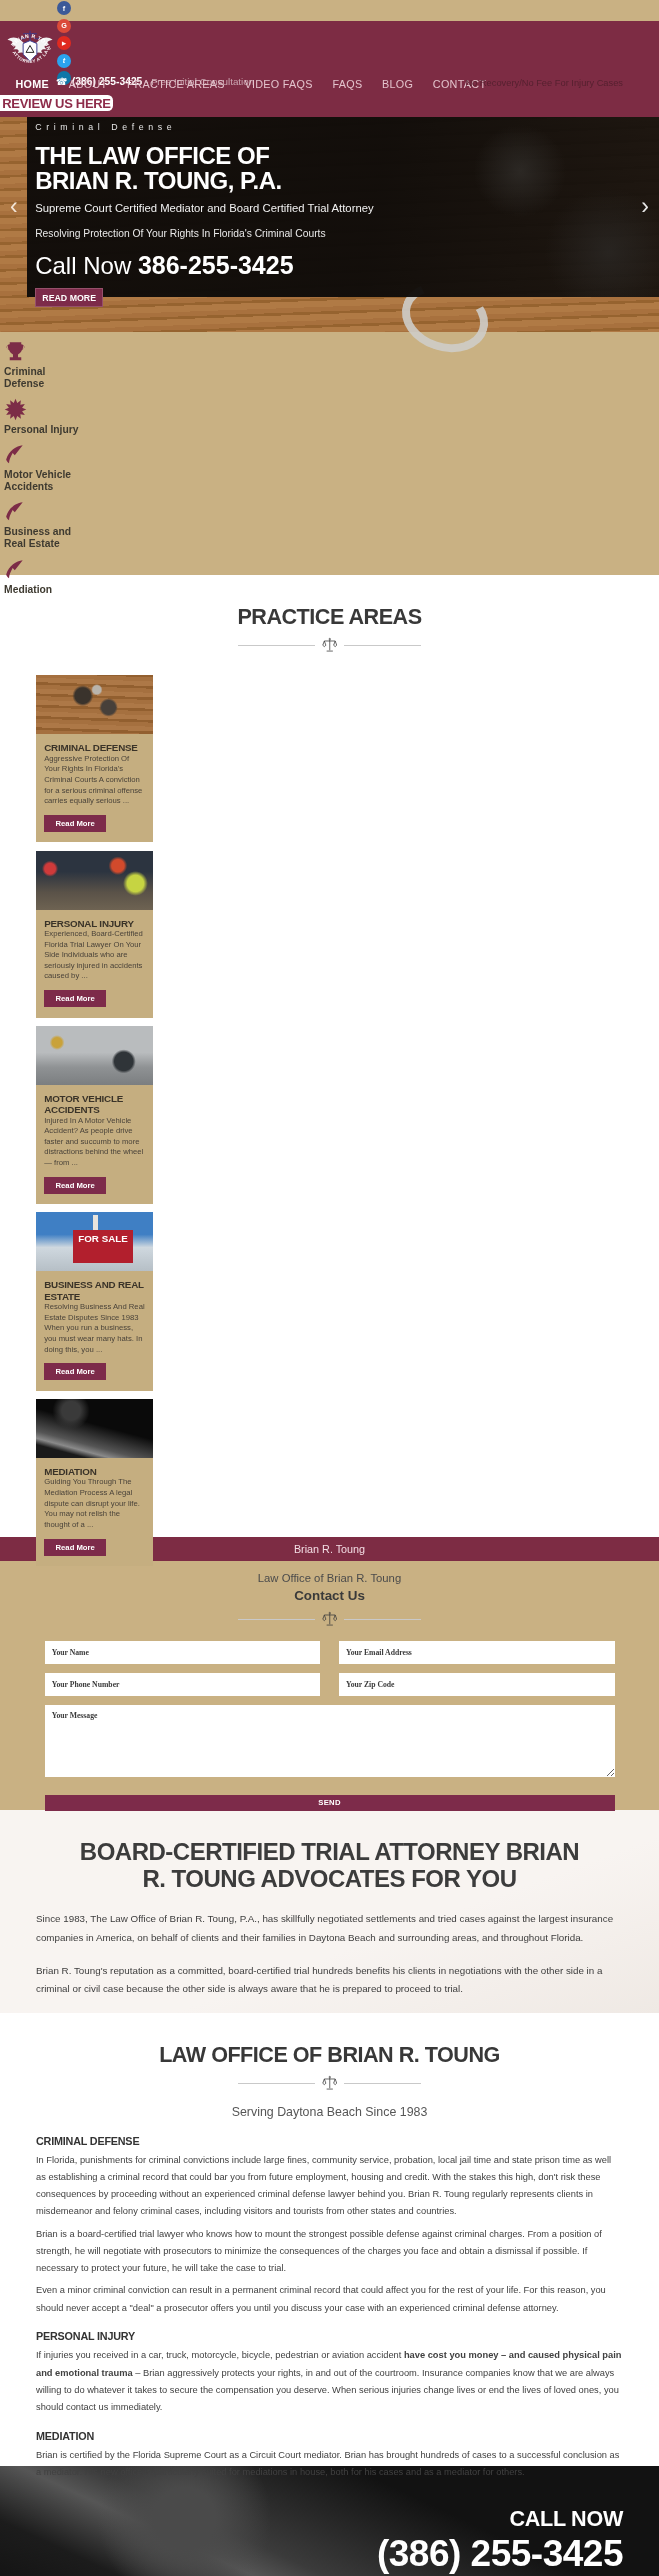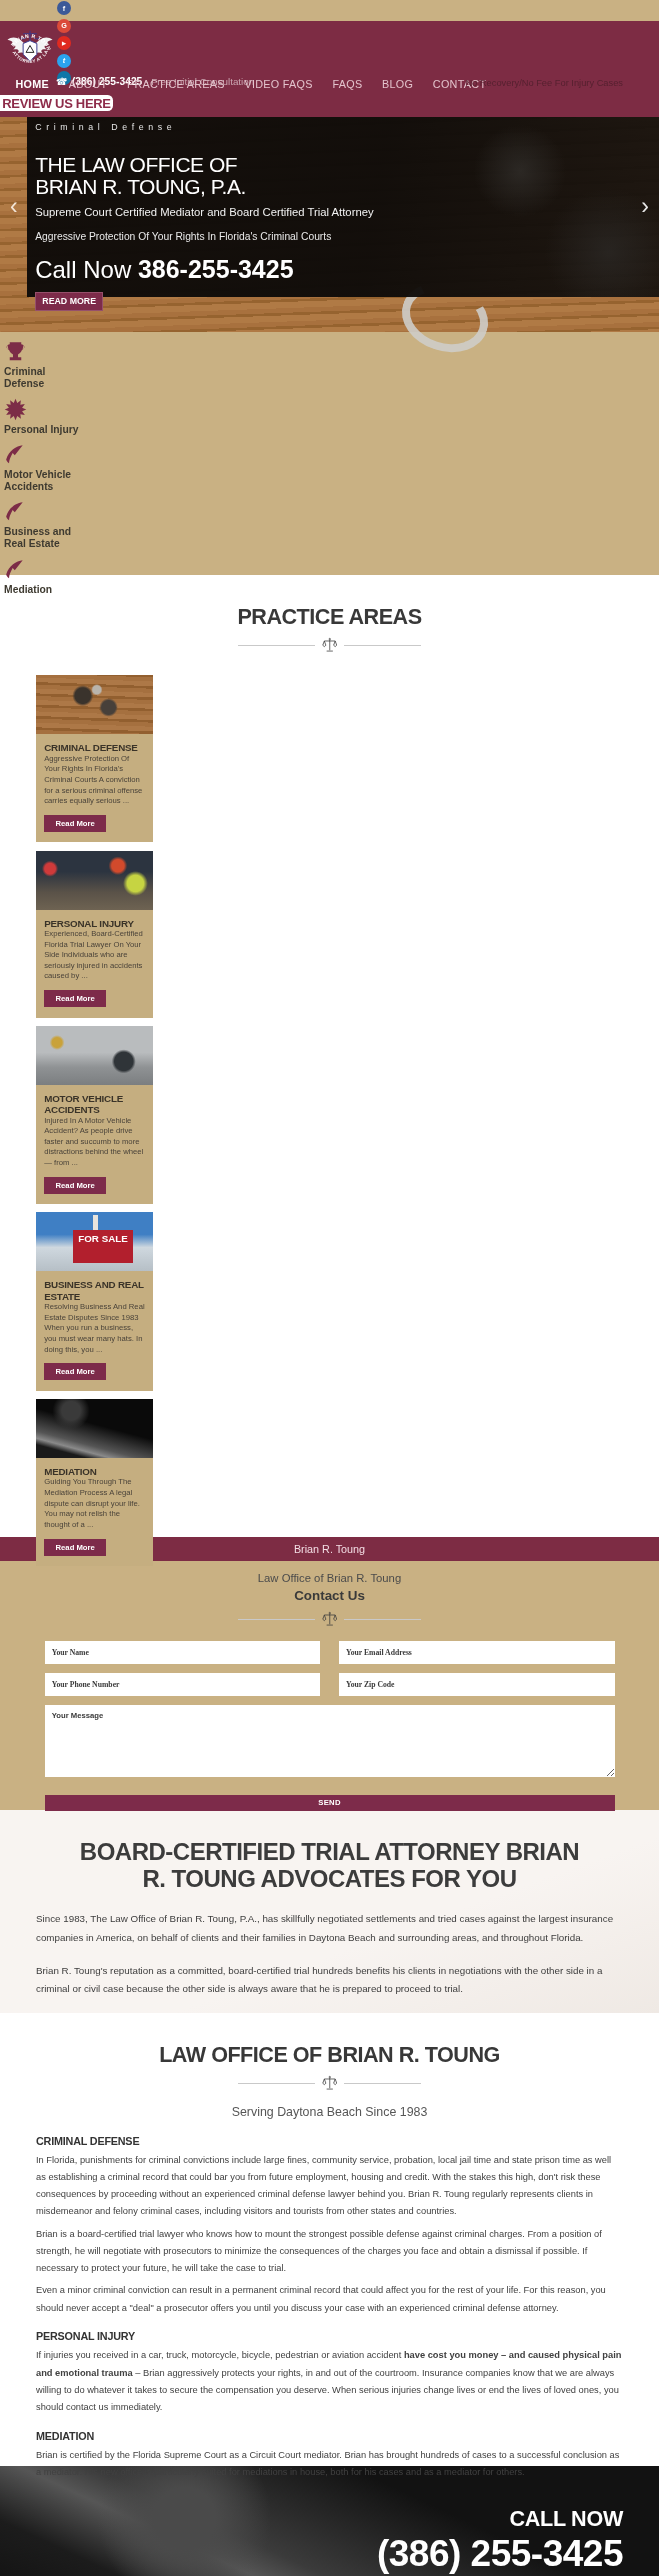--- a/index.html
+++ b/index.html
@@ -37,21 +37,21 @@
   .hero-dark { position:absolute; left:27px; top:0; right:0; height:180px;
                background:
                  radial-gradient(circle 77px at 78% 30%, rgba(60,58,55,.55), rgba(0,0,0,0) 60%),
                  radial-gradient(circle 98px at 92% 75%, rgba(48,46,44,.6), rgba(0,0,0,0) 65%),
                  linear-gradient(100deg, rgba(14,11,9,.97) 55%, rgba(20,16,13,.93));
                padding:5.2px 0 0 8.2px; }
   .cuff-ring { position:absolute; right:170px; bottom:-18.5px; width:88px; height:67px;
                border:8.2px solid #cfcdc8; border-radius:50%; border-top-color:transparent;
                transform:rotate(18deg); opacity:.9; }
   .hero-kicker { color:#e6e6e6; font-size:8.8px; letter-spacing:4.6px; font-weight:300; }
-  .hero-title { color:#fff; font-size:21px; font-weight:normal; letter-spacing:-0.5px; line-height:1.04; margin-top:22px; }
+  .hero-title { color:#fff; font-size:24px; font-weight:bold; letter-spacing:-0.5px; line-height:1.04; margin-top:12px; }
   .hero-sub1 { color:#f2f2f2; font-size:11.3px; margin-top:8.2px; }
   .hero-sub2 { color:#e9e9e9; font-size:10.3px; margin-top:13.4px; }
   .hero-call { margin-top:12.4px; color:#fff; font-size:24px; font-weight:300; }
   .hero-call b { font-weight:bold; font-size:25px; }
   .hero-readmore { margin-top:8.2px; width:68px; height:18.5px; background:#7d2b4a; border:0.5px solid #96506b;
                    color:#fff; font-size:8.8px; font-weight:bold; display:flex; align-items:center;
                    justify-content:center; cursor:pointer; }
   .carousel-arrow { position:absolute; top:77px; width:13.4px; height:24px; color:#e8e8e8; font-size:23px;
                     font-weight:300; display:flex; align-items:center; justify-content:center; cursor:pointer; }
   .arrow-left { left:7.2px; color:#f3e6d8; }
@@ -99,21 +99,21 @@
   .name-bar { height:24px; background:#7d2c44; color:#f3dde4; font-size:10.8px; font-weight:300;
               display:flex; align-items:center; justify-content:center; }
   .contact-sec { height:249px; background:#c9b183; padding-top:11.3px; }
   .contact-sub { text-align:center; color:#4b4b4b; font-size:11.3px; font-weight:300; }
   .contact-h { text-align:center; color:#3a3a3a; font-size:13.4px; font-weight:bold; margin-top:4.1px; }
   .cform { width:570px; margin:14.4px auto 0; }
   .frow { display:flex; gap:18.5px; margin-bottom:8.8px; }
   .cform input[type=text] { width:276px; height:23px; border:0; background:#fff; padding:0 7.2px;
            font-family:Liberation Serif, serif; font-size:7.7px; color:#222; }
   .cform textarea { width:570px; height:72px; border:0; background:#fff; padding:6.2px 7.2px; resize:vertical;
-           font-family:Liberation Sans, sans-serif; font-size:7.7px; color:#222; }
+           font-family:Liberation Serif, serif; font-size:7.7px; color:#222; }
   .cform ::placeholder { color:#3a3a3a; opacity:1; font-weight:bold; }
   .send-btn { margin-top:15.5px; width:570px; height:16px; background:#7d2b4a; color:#fff; border:0;
               font-family:"Liberation Sans",sans-serif; font-size:7.7px; font-weight:bold; letter-spacing:0.3px; cursor:pointer; }
 
   
   .advocate { height:203px; background:linear-gradient(160deg,#f8f4f1 0 60%, #efe9e4); padding-top:29px; }
   .advocate h2 { text-align:center; color:#3c3c3c; font-size:24px; font-weight:bold; letter-spacing:-0.5px;
                  line-height:1.12; width:526px; margin:0 auto; }
   .advocate p { width:587px; margin:17.5px auto 0; color:#3d3d3d; font-size:9.8px; line-height:1.9; }
   .advocate p + p { margin-top:14.4px; }
@@ -198,21 +198,21 @@
 
   <div class="hero">
     <div class="cuff-ring"></div>
     <div class="hero-dark">
       <div class="hero-kicker">Criminal Defense</div>
       <div class="hero-title">
         <div>THE LAW OFFICE OF</div>
         <div>BRIAN R. TOUNG, P.A.</div>
       </div>
       <div class="hero-sub1">Supreme Court Certified Mediator and Board Certified Trial Attorney</div>
-      <div class="hero-sub2">Aggressive Protection Of Your Rights In Florida's Criminal Courts</div>
+      <div class="hero-sub2">Resolving Protection Of Your Rights In Florida's Criminal Courts</div>
       <div class="hero-call">
         <span>Call Now </span><b>386-255-3425</b>
       </div>
       <div class="hero-readmore">READ MORE</div>
     </div>
     <div class="carousel-arrow arrow-left">‹</div>
     <div class="carousel-arrow arrow-right">›</div>
   </div>
 
   <div class="quicklinks">

